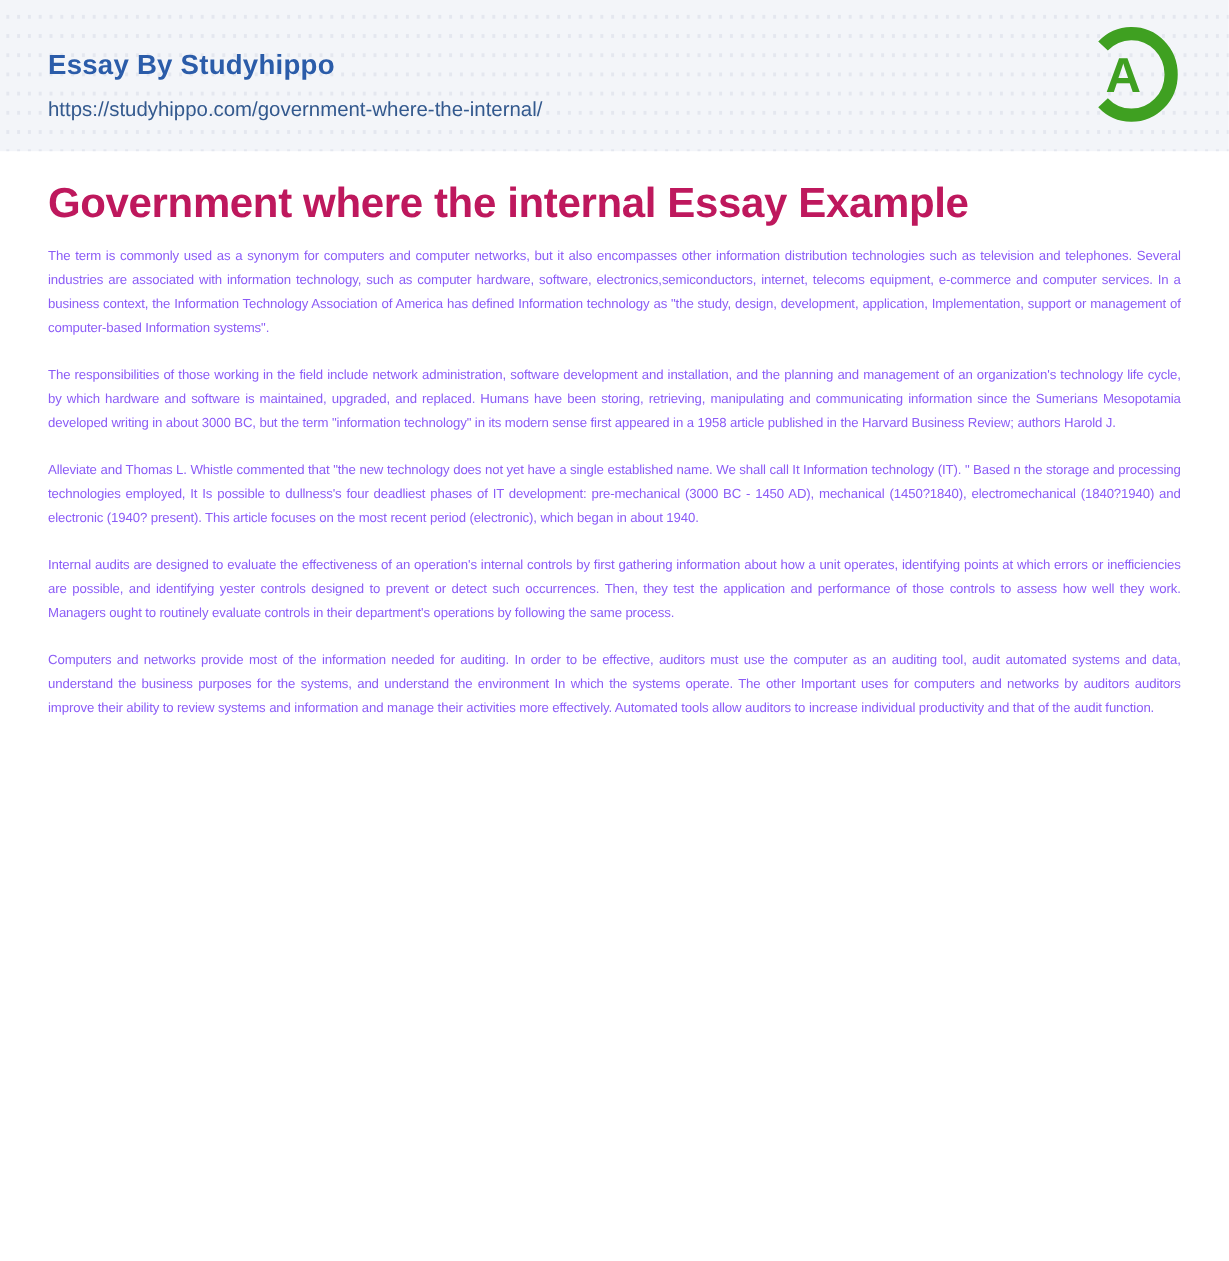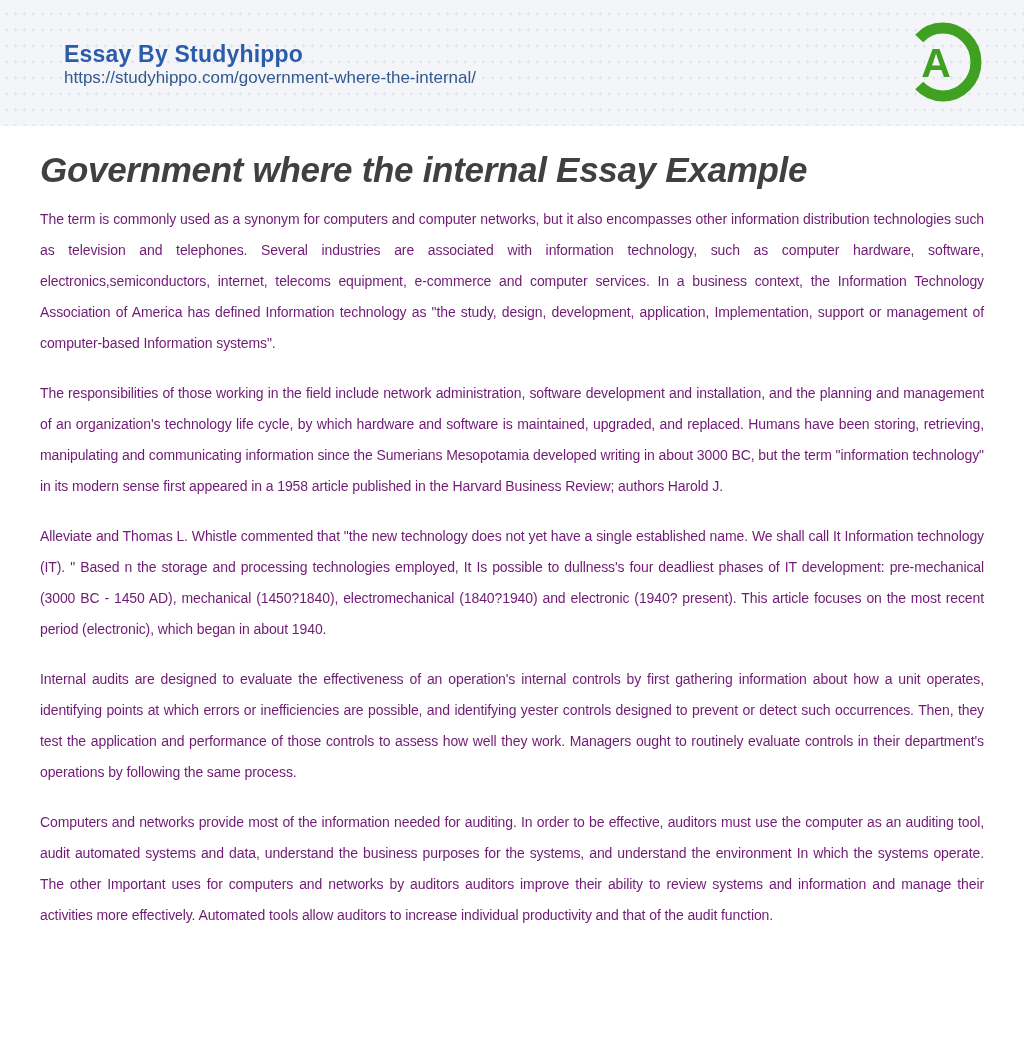--- a/index.html
+++ b/index.html
@@ -12,31 +12,31 @@
 
   
   .page-header {
     position: relative;
     width: 1024px;
     height: 126px;
     background-color: #f3f5f9;
     background-image: radial-gradient(#e4e7ef 1.1px, transparent 1.1px);
     background-size: 9px 16px;
     background-position: 2px 6px;
-    padding: 40px 40px 0 64px;
+    padding: 40px 40px 0 40px;
   }
   .site-title {
     font-size: 23px;
     font-weight: bold;
     color: #2b5ca9;
     letter-spacing: 0.2px;
     line-height: 28px;
   }
   .page-url {
-    margin-top: 0;
+    margin-top: 14px;
     font-size: 17px;
     color: #33598e;
     line-height: 20px;
     text-decoration: none;
     display: inline-block;
     text-align: right;
   }
   .logo {
     position: absolute;
     top: 18px;
@@ -59,30 +59,29 @@
     font-family: "Liberation Sans", sans-serif;
   }
 
   
   .article {
     padding: 22px 40px 0 40px;
   }
   .essay-title {
     font-size: 35px;
     font-weight: bold;
-    color: #404040;
+    color: #be185d;
     letter-spacing: -0.3px;
     line-height: 44px;
     margin-bottom: 12px;
-    font-style: italic;
   }
   .essay-paragraph {
-    font-size: 14px;
-    line-height: 31px;
-    color: #701a75;
+    font-size: 11px;
+    line-height: 20px;
+    color: #8b5cf6;
     text-align: justify;
     letter-spacing: -0.1px;
     margin-bottom: 19px;
   }
 </style>
 </head>
 <body>
 
 <header class="page-header">
   <div class="site-title">Essay By Studyhippo</div>

